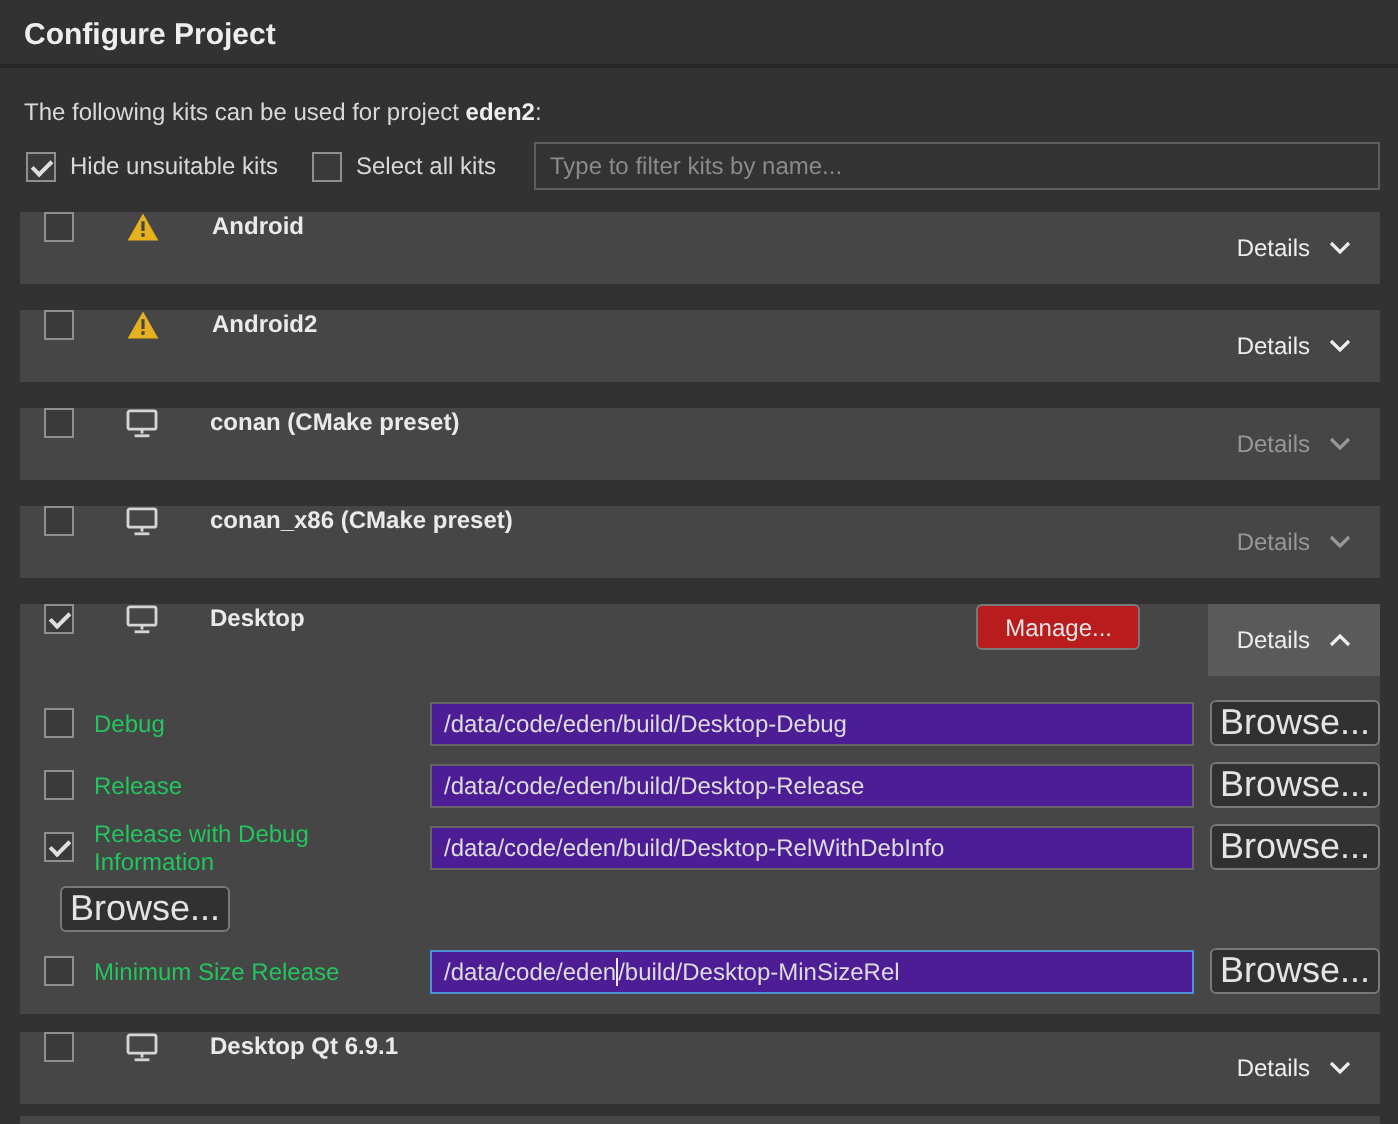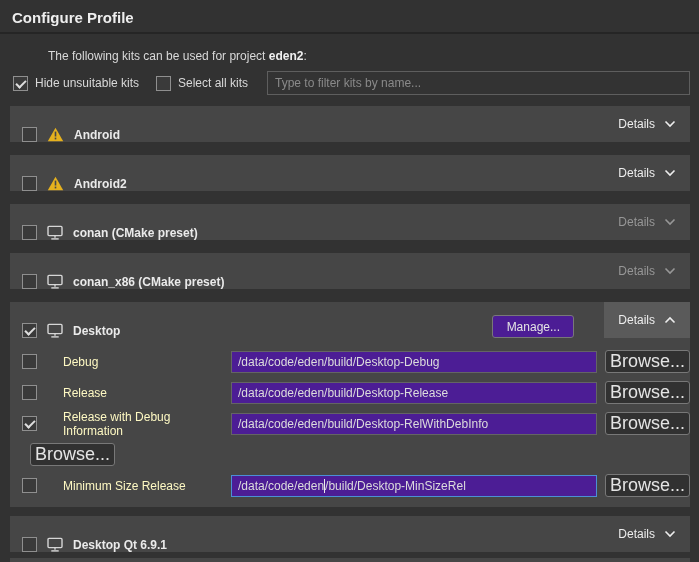--- a/index.html
+++ b/index.html
@@ -3,85 +3,85 @@
 <meta charset="utf-8">
 <style>
   html,body{margin:0;padding:0;background:#262626;}
   .page{
     position:relative;width:699px;height:562px;overflow:hidden;
     background:#323232;color:#d9d9d9;
     font-family:"Liberation Sans",sans-serif;font-size:12px;
   }
   .title{position:absolute;left:12px;top:9px;font-size:15px;font-weight:bold;color:#eeeeee;}
   .rule{position:absolute;left:0;top:32px;width:699px;height:2px;background:#252525;}
-  .intro{position:absolute;left:12px;top:49px;color:#d9d9d9;margin-left:36px;}
+  .intro{position:absolute;left:12px;top:49px;color:#d9d9d9;}
   .intro .proj{font-weight:bold;color:#efefef;}
 
   
   .cb{width:15px;height:15px;box-sizing:border-box;border:1px solid #8f8f8f;
       background:#3a3a3a;position:relative;flex:none;}
   .cb.checked::after{
     content:"";position:absolute;left:2px;top:3px;width:8px;height:4px;
     border-left:2px solid #dedede;border-bottom:2px solid #dedede;transform:rotate(-45deg);
   }
   .cbgroup{position:absolute;display:flex;align-items:center;gap:7px;height:16px;}
 
   .filter{
     position:absolute;left:267px;top:71px;width:423px;height:24px;box-sizing:border-box;
     background:#333333;border:1px solid #5e5e5e;color:#dddddd;padding:0 7px;
     font-family:"Liberation Sans",sans-serif;font-size:12px;outline:none;
   }
   .filter::placeholder{color:#8a8a8a;}
 
   
   .kit{position:absolute;left:10px;width:680px;background:#464646;}
-  .kit-header{display:flex;align-items:flex-end;height:36px;padding-left:12px;gap:10px;}
+  .kit-header{display:flex;align-items:flex-start;height:36px;padding-left:12px;gap:26px;}
   .kit-icon{flex:none;display:none;line-height:0;}
   .kit.icon-warning .ic-warning{display:inline-block;}
   .kit.icon-desktop .ic-desktop{display:inline-block;}
   .kit-name{font-weight:bold;color:#eaeaea;white-space:nowrap;}
   .spacer{flex:1;}
   .manage-btn{
-    display:none;width:82px;height:23px;box-sizing:border-box;margin-right:20px;flex:none;
-    background:#4c1d95;border:1px solid #787878;border-radius:3px;color:#e4e4e4;
+    display:none;width:82px;height:23px;box-sizing:border-box;margin-right:8px;flex:none;
+    background:#b91c1c;border:1px solid #787878;border-radius:3px;color:#e4e4e4;
     align-items:center;justify-content:center;font-size:12px;
   }
   .kit.has-manage .manage-btn{display:flex;}
   .details-btn{
     display:flex;align-items:center;gap:9px;height:36px;padding:0 14px;flex:none;
     color:#ededed;cursor:default;
   }
   .kit.expanded .details-btn{background:#5a5a5a;}
   .kit.details-disabled .details-btn{color:#979797;}
   .chev{line-height:0;}
   .kit.expanded .chev svg{transform:rotate(180deg);}
 
   
   .cfg-row{position:absolute;left:12px;right:0;height:23px;display:flex;align-items:center;}
-  .cfg-label{width:209px;flex:none;display:flex;align-items:center;gap:26px;color:#fef9c3;}
+  .cfg-label{width:193px;flex:none;display:flex;align-items:center;gap:10px;color:#22c55e;}
   .cfg-label .cb{margin-right:0;}
   .cfg-input{
     flex:1;height:22px;box-sizing:border-box;background:#4c1d95;border:1px solid #646464;
     display:flex;align-items:center;padding:0 6px;color:#dcdcdc;white-space:pre;
     overflow:hidden;font-size:12px;
   }
   .cfg-input.focused{border-color:#4b8fd5;}
   .caret{display:inline-block;width:1px;height:14px;background:#ececec;flex:none;}
   .browse-btn{
     width:85px;height:23px;box-sizing:border-box;margin-left:8px;flex:none;
     background:#313131;border:1px solid #787878;border-radius:3px;color:#e4e4e4;
     display:flex;align-items:center;justify-content:center;font-size:18px;
   }
   .partial-row{position:absolute;left:10px;top:558px;width:680px;height:4px;background:#464646;}
 </style>
 </head>
 <body>
 
 <div class="page">
-  <div class="title">Configure Profile</div>
+  <div class="title">Configure Project</div>
   <div class="rule"></div>
 
   <div class="intro">
     <span>The following kits can be used for project </span><span class="proj">eden2</span><span>:</span>
   </div>
 
   <div class="cbgroup" style="left:13px;top:75px;">
     <span class="cb checked"></span>
     <span>Hide unsuitable kits</span>
   </div>

